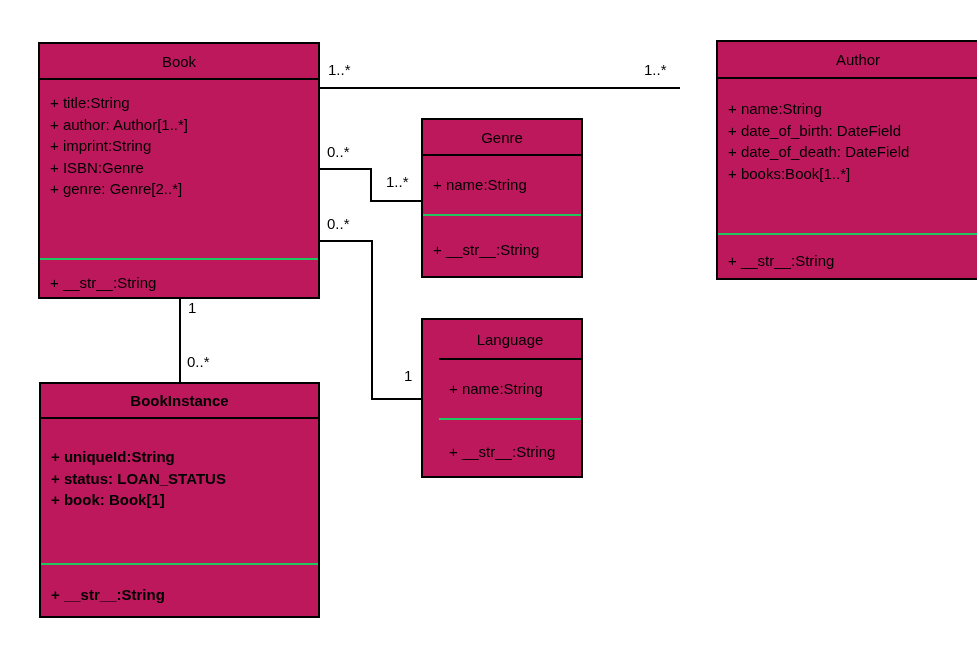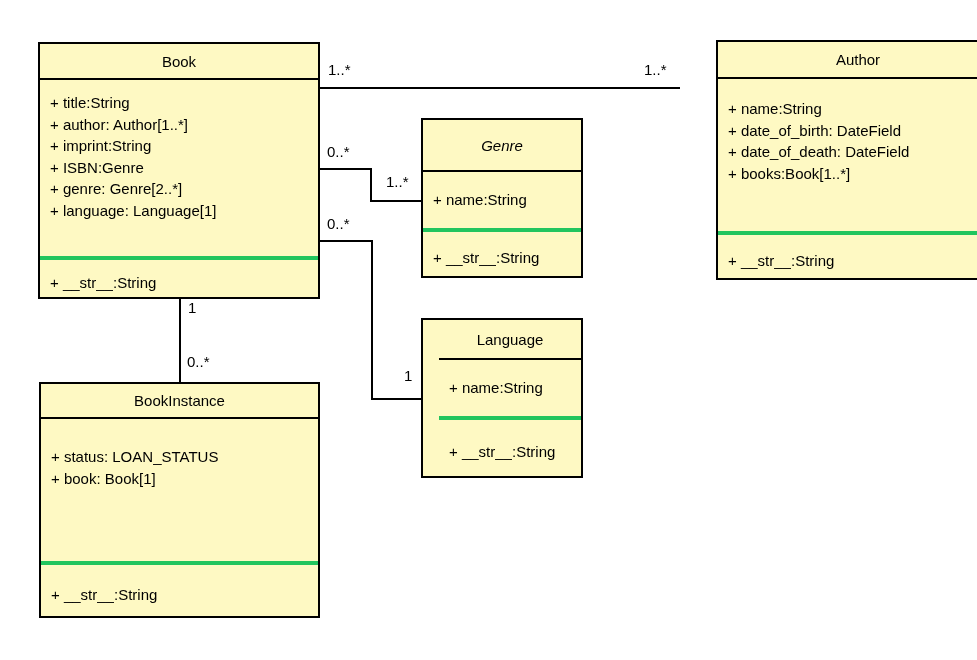--- a/index.html
+++ b/index.html
@@ -20,36 +20,36 @@
     position: absolute;
     left: 0;
     top: 0;
     width: 977px;
     height: 660px;
   }
   .uml-class {
     position: absolute;
     box-sizing: border-box;
     border: 2px solid #000000;
-    background: #fef9c3;
+    background: #be185d;
     display: flex;
     flex-direction: column;
     font-size: 15px;
   }
   .uml-title {
     box-sizing: border-box;
     border-bottom: 2px solid #000000;
     display: flex;
     align-items: center;
     justify-content: center;
     flex: none;
   }
   .uml-attrs {
     box-sizing: border-box;
-    border-bottom: 4px solid #22c55e;
+    border-bottom: 2px solid #22c55e;
     flex: none;
   }
   .uml-attrs.centered {
     display: flex;
     flex-direction: column;
     justify-content: center;
   }
   .uml-methods {
     flex: 1 1 auto;
     display: flex;
@@ -65,28 +65,28 @@
   
   #class-book { left: 38px; top: 42px; width: 282px; height: 257px; }
   #class-book .uml-title { height: 36px; }
   #class-book .uml-attrs { height: 180px; padding-top: 12px; }
   
   #class-author { left: 716px; top: 40px; width: 284px; height: 240px; }
   #class-author .uml-title { height: 37px; }
   #class-author .uml-attrs { height: 156px; padding-top: 19px; }
   
   #class-genre { left: 421px; top: 118px; width: 162px; height: 160px; }
-  #class-genre .uml-title { height: 52px; font-style: italic; }
+  #class-genre .uml-title { height: 36px; }
   #class-genre .uml-attrs { height: 60px; }
   
   #class-language { left: 421px; top: 318px; width: 162px; height: 160px; padding-left: 16px; }
   #class-language .uml-title { height: 40px; }
   #class-language .uml-attrs { height: 60px; }
   
-  #class-bookinstance { left: 39px; top: 382px; width: 281px; height: 236px; }
+  #class-bookinstance { left: 39px; top: 382px; width: 281px; height: 236px; font-weight: bold; }
   #class-bookinstance .uml-title { height: 35px; }
   #class-bookinstance .uml-attrs { height: 146px; padding-top: 27px; }
   
   .mult-label {
     position: absolute;
     font-size: 15px;
     line-height: 16px;
     white-space: pre;
     background: #ffffff;
     padding: 0 1px;
@@ -113,21 +113,20 @@
   </svg>
 
   <div class="uml-class" id="class-book">
     <div class="uml-title">Book</div>
     <div class="uml-attrs">
       <div class="member-line">+ title:String</div>
       <div class="member-line">+ author: Author[1..*]</div>
       <div class="member-line">+ imprint:String</div>
       <div class="member-line">+ ISBN:Genre</div>
       <div class="member-line">+ genre: Genre[2..*]</div>
-      <div class="member-line">+ language: Language[1]</div>
     </div>
     <div class="uml-methods">
       <div class="member-line">+ __str__:String</div>
     </div>
   </div>
 
   <div class="uml-class" id="class-author">
     <div class="uml-title">Author</div>
     <div class="uml-attrs">
       <div class="member-line">+ name:String</div>
@@ -156,20 +155,21 @@
       <div class="member-line">+ name:String</div>
     </div>
     <div class="uml-methods">
       <div class="member-line">+ __str__:String</div>
     </div>
   </div>
 
   <div class="uml-class" id="class-bookinstance">
     <div class="uml-title">BookInstance</div>
     <div class="uml-attrs">
+      <div class="member-line">+ uniqueId:String</div>
       <div class="member-line">+ status: LOAN_STATUS</div>
       <div class="member-line">+ book: Book[1]</div>
     </div>
     <div class="uml-methods">
       <div class="member-line">+ __str__:String</div>
     </div>
   </div>
 
   <span class="mult-label" id="lbl-ba-source">1..*</span>
   <span class="mult-label" id="lbl-ba-target">1..*</span>

